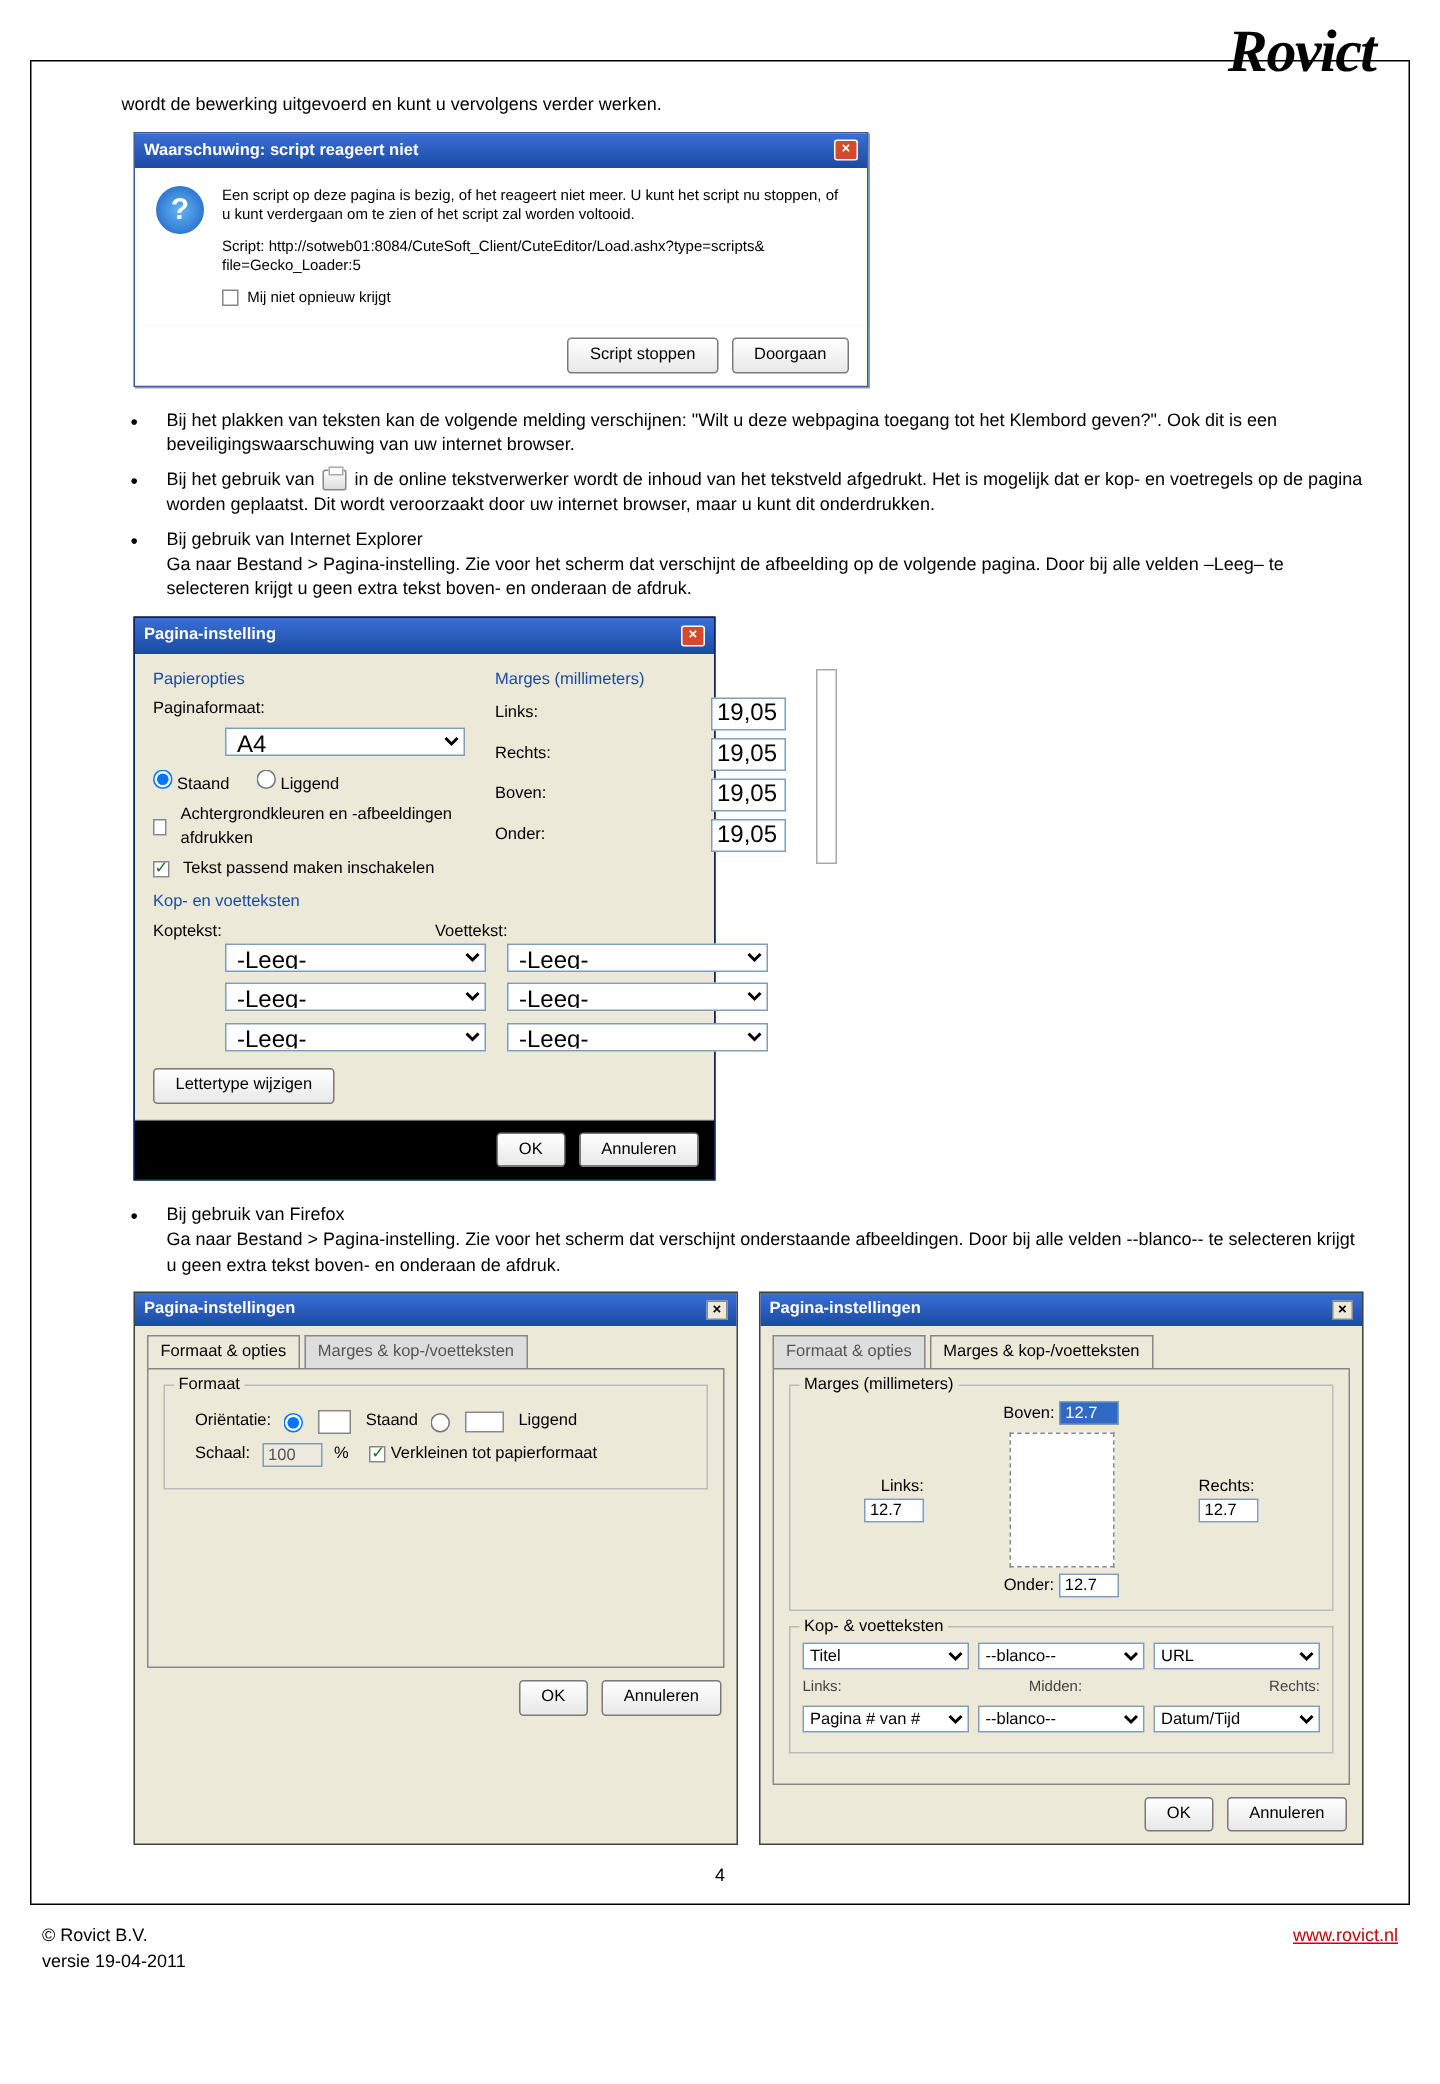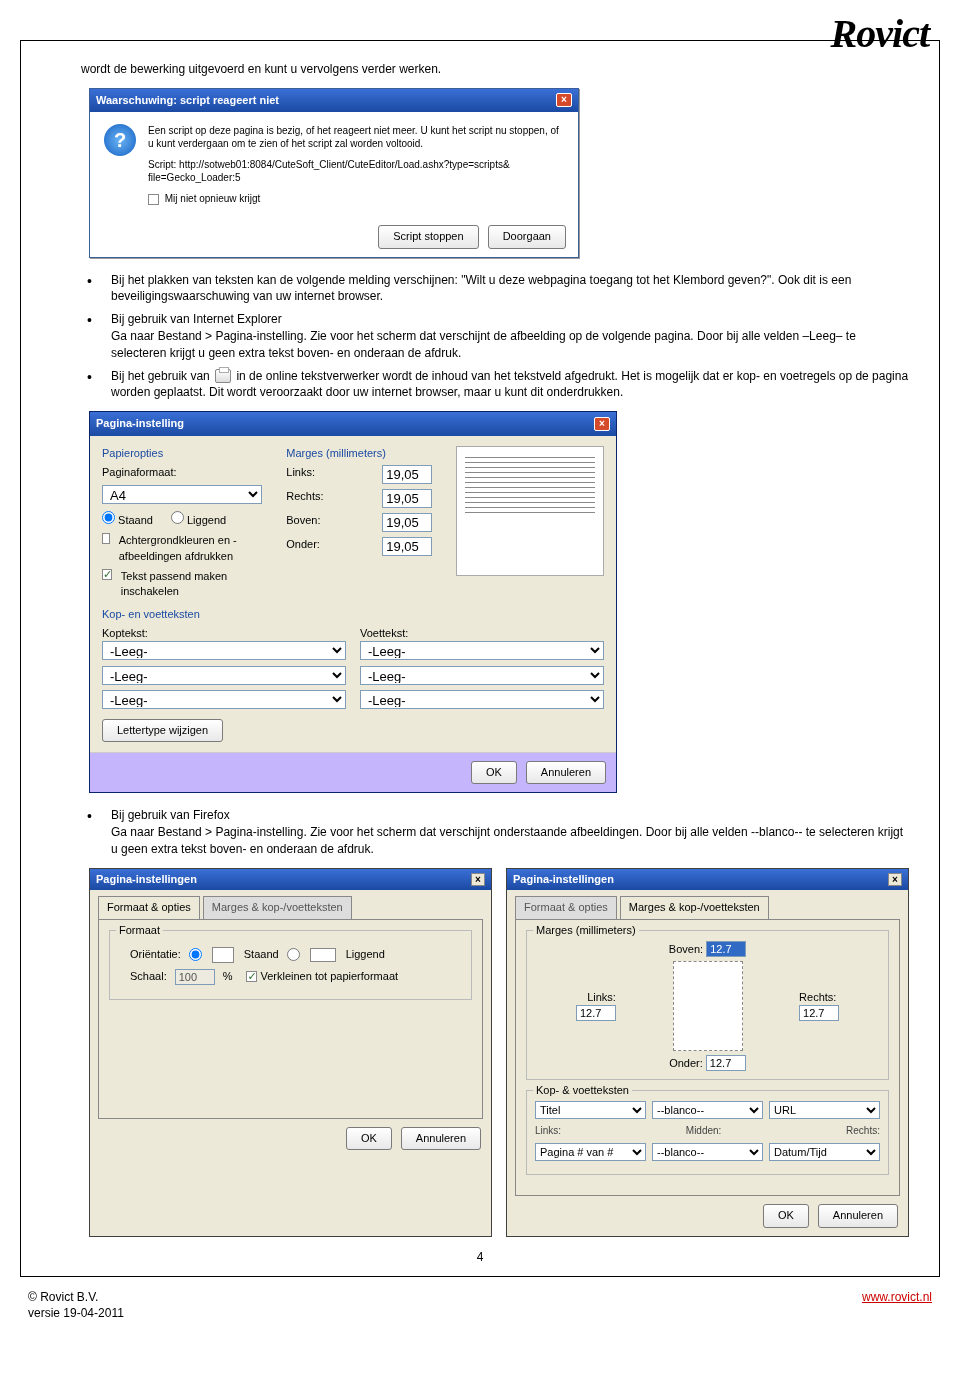--- a/index.html
+++ b/index.html
@@ -1,45 +1,45 @@
 <!DOCTYPE html>
 <html><head>
 <meta charset="utf-8">
 <style>
   * { box-sizing: border-box; margin: 0; padding: 0; }
   body { font-family: Verdana, Arial, sans-serif; font-size: 12px; background: #fff; width: 960px; margin: 0 auto; color: #000; line-height: 1.4; }
   .page { border: 1px solid #000; margin: 40px 20px 10px 20px; padding: 20px 30px 10px 30px; position: relative; }
-  .logo { position: absolute; right: 10px; top: -35px; font-family: 'Times New Roman', serif; font-style: italic; font-weight: bold; font-size: 40px; color: #000; letter-spacing: -1px; margin-left: 36px; }
+  .logo { position: absolute; right: 22px; top: -35px; font-family: 'Times New Roman', serif; font-style: italic; font-weight: bold; font-size: 40px; color: #000; letter-spacing: -1px; margin-left: 36px; }
   .body-text { margin-left: 30px; margin-bottom: 10px; }
   ul.bullets { list-style: none; margin-left: 30px; margin-bottom: 10px; }
   ul.bullets > li { position: relative; padding-left: 30px; margin-bottom: 6px; }
   ul.bullets > li::before { content: "•"; position: absolute; left: 6px; top: 0; font-size: 14px; }
   .print-icon { display: inline-block; width: 16px; height: 14px; border: 1px solid #888; border-radius: 2px; vertical-align: middle; margin: 0 2px; background: linear-gradient(#fff,#ddd); position: relative; }
   .print-icon::after { content: ""; position: absolute; top: -3px; left: 3px; width: 8px; height: 4px; background: #fff; border: 1px solid #aaa; }
 
   
   .dlg { border: 1px solid #3b5f9b; background: #ece9d8; font-family: Tahoma, sans-serif; font-size: 11px; margin: 8px 0 14px 38px; width: 490px; box-shadow: 1px 1px 0 #999; }
   .dlg-title { background: linear-gradient(#3a6fd6,#1b4aa3); color: #fff; padding: 4px 6px; font-weight: bold; display: flex; justify-content: space-between; align-items: center; }
   .dlg-close { width: 16px; height: 14px; background: #d54a2a; border: 1px solid #fff; border-radius: 2px; color: #fff; text-align: center; line-height: 12px; font-size: 10px; cursor: pointer; }
   .dlg-body { padding: 12px 14px; background: #fff; display: flex; gap: 12px; }
   .dlg-qicon { width: 32px; height: 32px; flex-shrink: 0; border-radius: 50%; background: radial-gradient(#6ab3f5,#1360c2); color: #fff; text-align: center; line-height: 32px; font-size: 20px; font-weight: bold; }
   .dlg-msg { font-size: 10px; color: #000; line-height: 1.3; }
   .dlg-msg p { margin-bottom: 8px; }
   .dlg-check { margin-top: 6px; font-size: 10px; }
   .dlg-btns { padding: 8px 12px; text-align: right; background: #fff; }
   .xpbtn { display: inline-block; border: 1px solid #7a7a7a; border-radius: 3px; background: linear-gradient(#fff,#e8e8e8); padding: 3px 14px; font-size: 11px; margin-left: 6px; cursor: pointer; }
 
   
-  .iedlg { width: 528px; margin: 8px 0 14px 38px; border: 1px solid #0a246a; background: #c4b5fd; font-family: Tahoma, sans-serif; font-size: 11px; }
+  .iedlg { width: 388px; margin: 8px 0 14px 38px; border: 1px solid #0a246a; background: #000000; font-family: Tahoma, sans-serif; font-size: 11px; }
   .iedlg .dlg-title { background: linear-gradient(#3a6fd6,#1b4aa3); }
   .iedlg-body { padding: 10px 12px; background: #ece9d8; }
   .iedlg .group-label { color: #1b4aa3; font-size: 11px; margin-bottom: 4px; }
-  .iedlg .row { display: flex; gap: 6px; margin-bottom: 5px; }
+  .iedlg .row { display: flex; align-items: center; gap: 6px; margin-bottom: 5px; }
   .iedlg .row label { width: 90px; color: #000; }
-  .iedlg input[type=text], .iedlg select { border: 1px solid #7f9db9; background: #fff; font-size: 13px; padding: 1px 3px; }
+  .iedlg input[type=text], .iedlg select { border: 1px solid #7f9db9; background: #fff; font-size: 16px; padding: 1px 3px; margin-left: 48px; }
   .iedlg select { height: 19px; }
   .iedlg .margin-col input { width: 50px; }
   .iedlg .twocol { display: flex; gap: 20px; }
   .iedlg .leftcol { flex: 1.1; }
   .iedlg .midcol { flex: 1; }
   .iedlg .preview { flex: 0.9; border: 1px solid #aaa; background: #fff; height: 130px; padding: 6px; overflow: hidden; }
   .iedlg .preview .pline { height: 1px; background: #888; margin: 4px 2px; }
   .iedlg .hfrow { display: flex; gap: 14px; margin-bottom: 5px; }
   .iedlg .hfrow > div { flex: 1; }
   .iedlg-footer { text-align: right; padding: 8px 10px; border-top: 1px solid #ccc; }
@@ -100,23 +100,23 @@
       </div>
     </div>
     <div class="dlg-btns">
       <span class="xpbtn">Script stoppen</span>
       <span class="xpbtn">Doorgaan</span>
     </div>
   </div>
 
   <ul class="bullets">
     <li><span>Bij het plakken van teksten kan de volgende melding verschijnen: "Wilt u deze webpagina toegang tot het Klembord geven?". Ook dit is een beveiligingswaarschuwing van uw internet browser.</span></li>
+    <li><span id="li-print">Bij het gebruik van <span class="print-icon"></span> in de online tekstverwerker wordt de inhoud van het tekstveld afgedrukt. Het is mogelijk dat er kop- en voetregels op de pagina worden geplaatst. Dit wordt veroorzaakt door uw internet browser, maar u kunt dit onderdrukken.</span></li>
     <li><span style="white-space:pre-line">Bij gebruik van Internet Explorer
 Ga naar Bestand &gt; Pagina-instelling. Zie voor het scherm dat verschijnt de afbeelding op de volgende pagina. Door bij alle velden –Leeg– te selecteren krijgt u geen extra tekst boven- en onderaan de afdruk.</span></li>
-    <li><span id="li-print">Bij het gebruik van <span class="print-icon"></span> in de online tekstverwerker wordt de inhoud van het tekstveld afgedrukt. Het is mogelijk dat er kop- en voetregels op de pagina worden geplaatst. Dit wordt veroorzaakt door uw internet browser, maar u kunt dit onderdrukken.</span></li>
   </ul>
 
   <div class="iedlg">
     <div class="dlg-title">
       <span>Pagina-instelling</span>
       <span class="dlg-close">×</span>
     </div>
     <div class="iedlg-body">
       <div class="twocol">
         <div class="leftcol">

